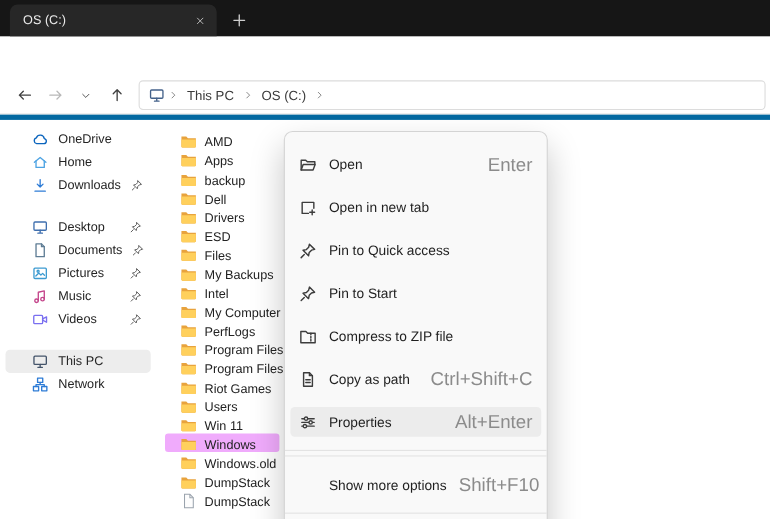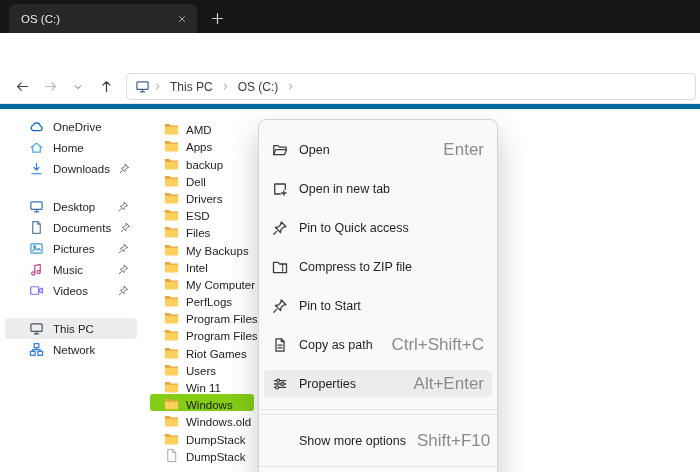--- a/index.html
+++ b/index.html
@@ -39,21 +39,21 @@
   .sb-item{height:21px;display:flex;align-items:center;gap:9px;padding:0 8px 0 24px;margin:0 5px;border-radius:4px;font-size:11.5px;color:#242424;}
   .sb-item.gap{margin-top:17px;}
   .sb-item.selected{background:#ededed;}
   .sb-ic{width:15px;height:15px;}
   .sb-label{flex:1;white-space:nowrap;}
   .pin{width:11px;height:11px;color:#5c5c5c;}
 
   
   .file-list{position:absolute;top:104px;left:142px;right:0;bottom:0;padding-top:15px;overflow:hidden;}
   .file-row{height:17.2px;display:flex;align-items:flex-end;gap:7px;margin-left:8px;padding:0 8px 0 14px;width:104px;border-radius:3px;font-size:11.5px;color:#222;}
-  .file-row.selected{background:#84cc16;}
+  .file-row.selected{background:#f0abfc;}
   .f-ic{width:15px;height:15px;}
   .f-label{white-space:nowrap;}
 
   
   .context-menu{position:absolute;left:258px;top:119px;width:240px;background:#f9f9f9;border:1px solid #d4d4d4;border-radius:8px;box-shadow:0 14px 30px rgba(0,0,0,.22);padding:4px 0;z-index:10;}
   .cm-item{height:27px;display:flex;align-items:center;gap:11px;margin:12px 5px;padding:0 8px;border-radius:4px;font-size:12.5px;color:#1f1f1f;}
   .cm-item.highlighted{background:#ececec;}
   .cm-ic{width:16px;height:16px;color:#3d3d3d;}
   .cm-label{flex:1;white-space:nowrap;}
   .cm-shortcut{color:#8b8b8b;font-size:17px;white-space:nowrap;}
@@ -580,34 +580,34 @@
         <svg viewBox="0 0 16 16" fill="none" stroke="currentColor" stroke-width="1.3" stroke-linecap="round" stroke-linejoin="round">
           <path d="M9.3 2 14 6.7l-2.8.7-2.1 2.1-.6 3L3.5 7.5l3-.6 2.1-2.1z"></path>
           <path d="M4.6 11.4 1.8 14.2"></path>
         </svg>
       </span>
       <span class="cm-label">Pin to Quick access</span>
     </div>
     <div class="cm-item">
       <span class="ic cm-ic">
         <svg viewBox="0 0 16 16" fill="none" stroke="currentColor" stroke-width="1.3" stroke-linecap="round" stroke-linejoin="round">
+          <path d="M9.3 2 14 6.7l-2.8.7-2.1 2.1-.6 3L3.5 7.5l3-.6 2.1-2.1z"></path>
+          <path d="M4.6 11.4 1.8 14.2"></path>
+        </svg>
+      </span>
+      <span class="cm-label">Pin to Start</span>
+    </div>
+    <div class="cm-item">
+      <span class="ic cm-ic">
+        <svg viewBox="0 0 16 16" fill="none" stroke="currentColor" stroke-width="1.3" stroke-linecap="round" stroke-linejoin="round">
           <path d="M1.5 3.4h4.6L7.7 5h6.8v8.6H1.5z"></path>
           <path d="M10.6 5v1.4M10.6 7.8v1.4M10.6 10.6V12"></path>
         </svg>
       </span>
       <span class="cm-label">Compress to ZIP file</span>
-    </div>
-    <div class="cm-item">
-      <span class="ic cm-ic">
-        <svg viewBox="0 0 16 16" fill="none" stroke="currentColor" stroke-width="1.3" stroke-linecap="round" stroke-linejoin="round">
-          <path d="M9.3 2 14 6.7l-2.8.7-2.1 2.1-.6 3L3.5 7.5l3-.6 2.1-2.1z"></path>
-          <path d="M4.6 11.4 1.8 14.2"></path>
-        </svg>
-      </span>
-      <span class="cm-label">Pin to Start</span>
     </div>
     <div class="cm-item">
       <span class="ic cm-ic">
         <svg viewBox="0 0 16 16" fill="none" stroke="currentColor" stroke-width="1.3" stroke-linecap="round" stroke-linejoin="round">
           <path d="M4 1.8h5.3L12 4.5v9.7H4z"></path>
           <path d="M9.3 1.8v2.7H12M6 8.2h4M6 10.8h4"></path>
         </svg>
       </span>
       <span class="cm-label">Copy as path</span>
       <span class="cm-shortcut">Ctrl+Shift+C</span>

